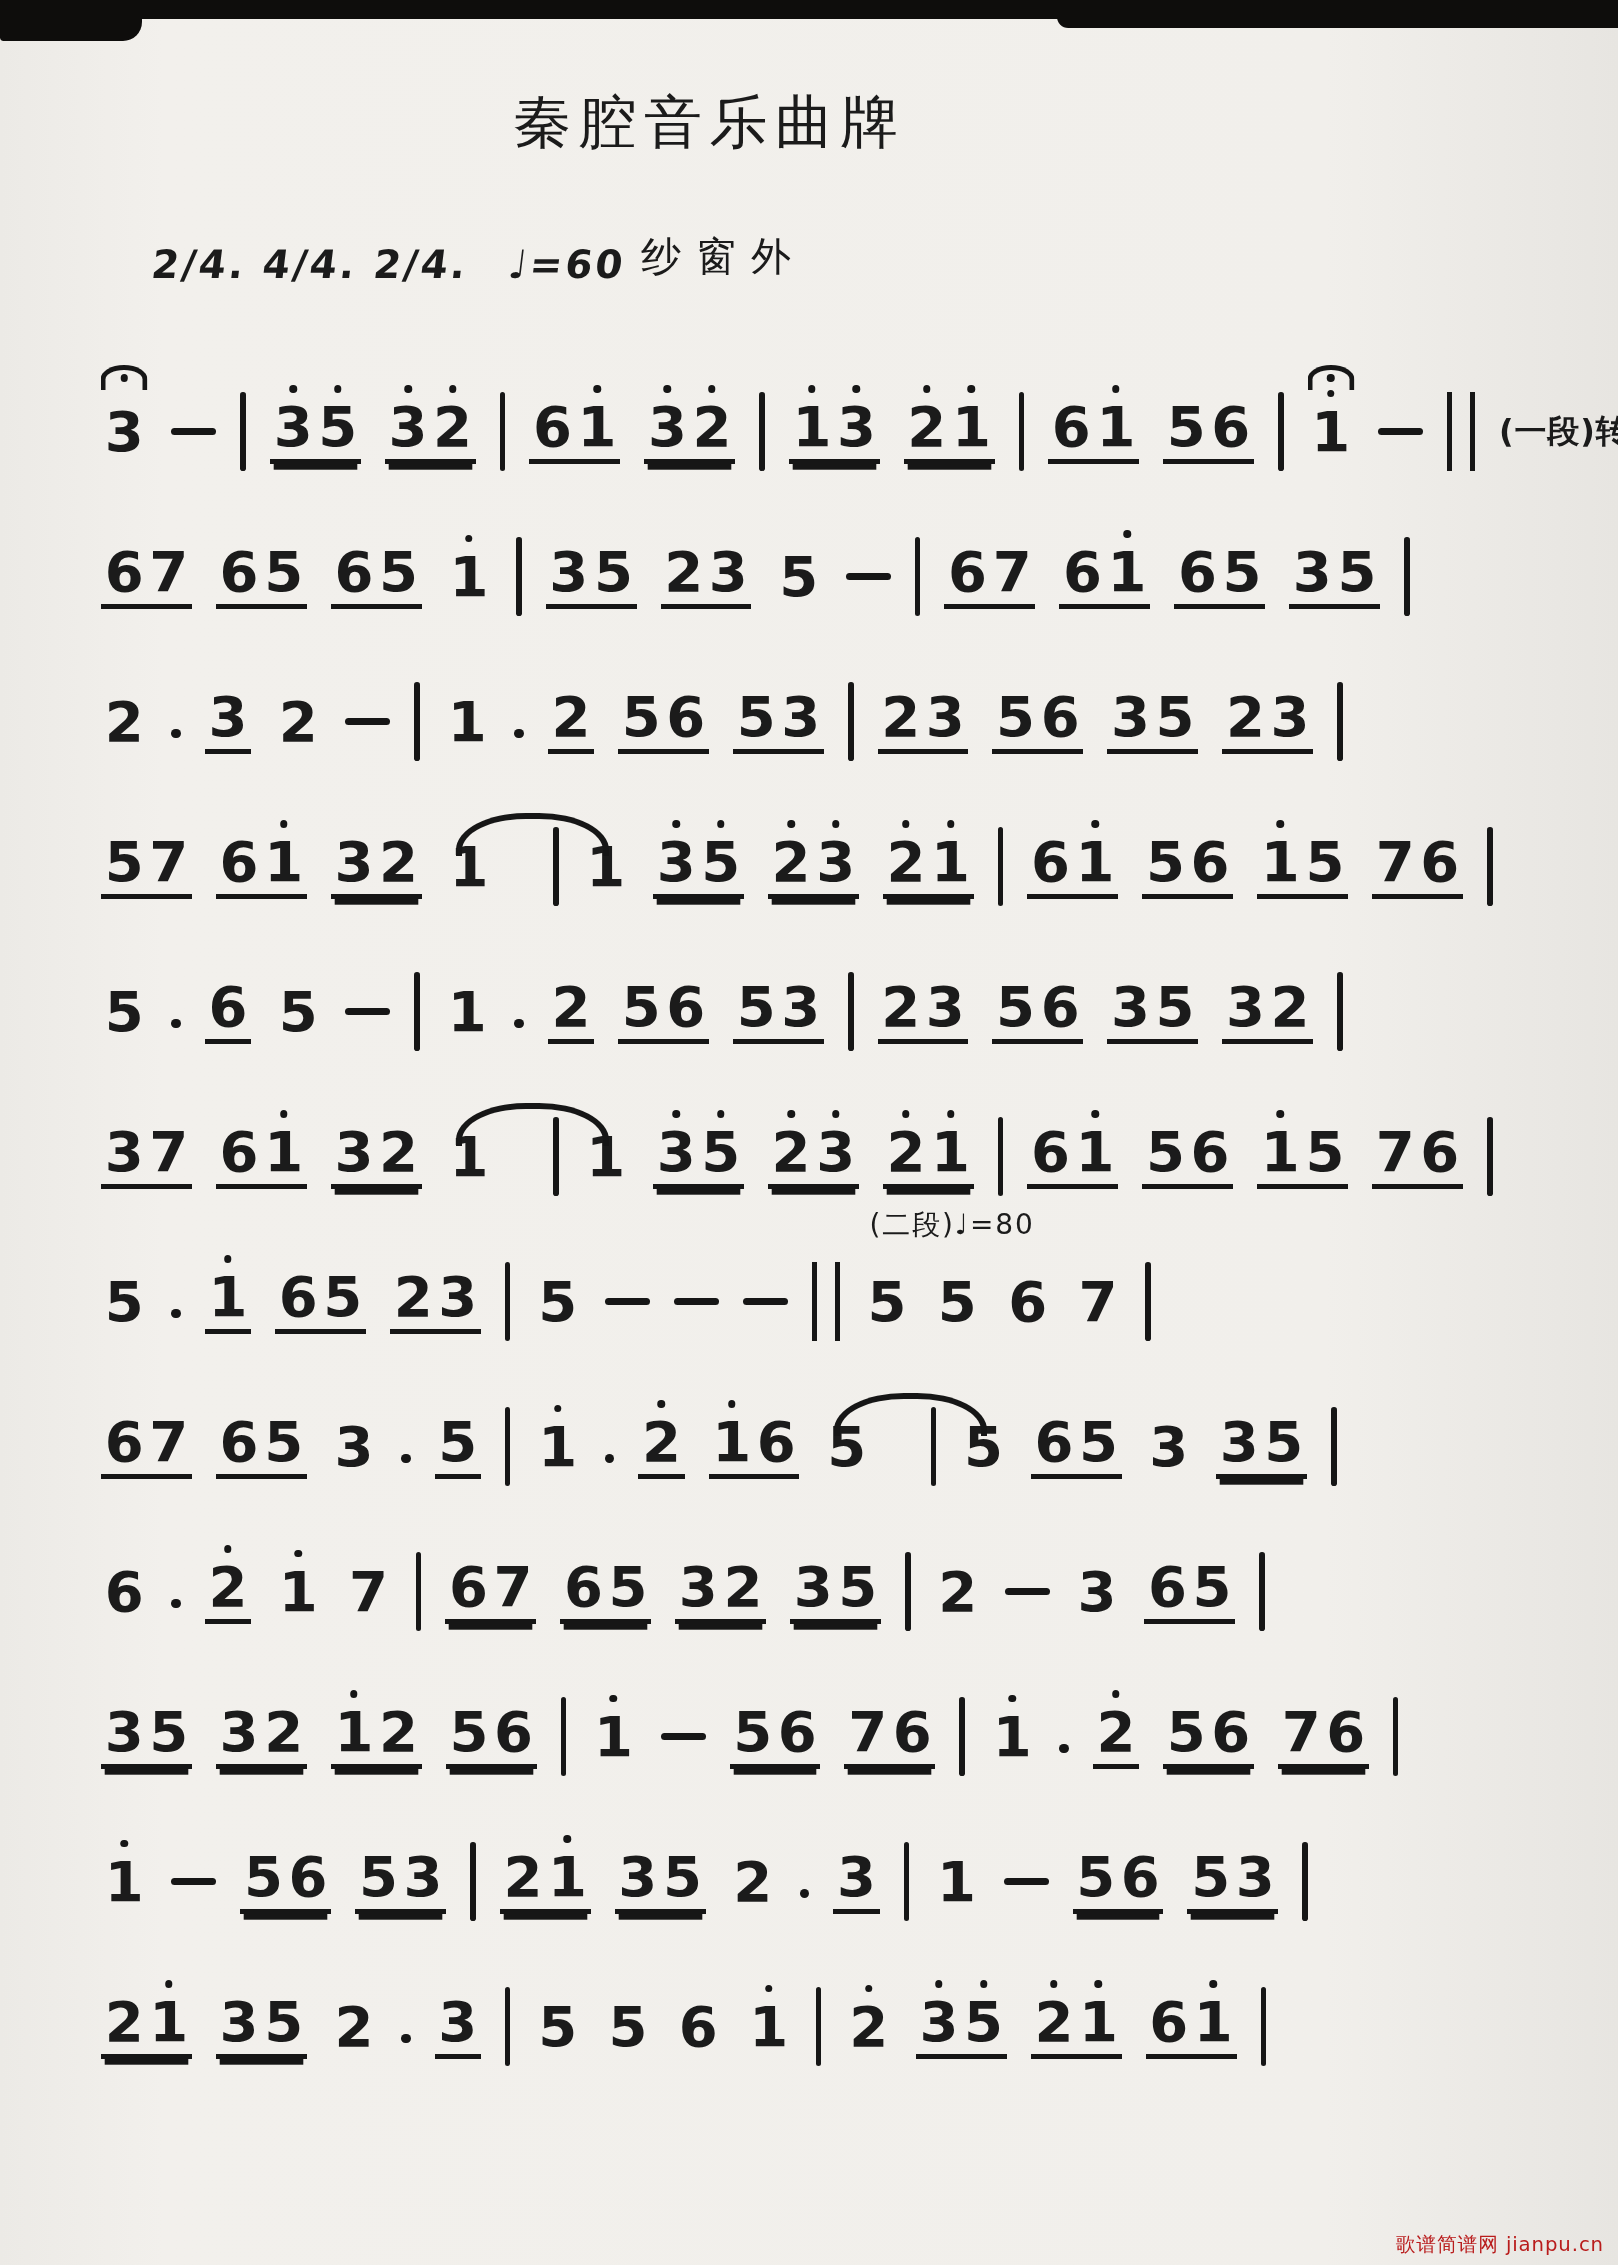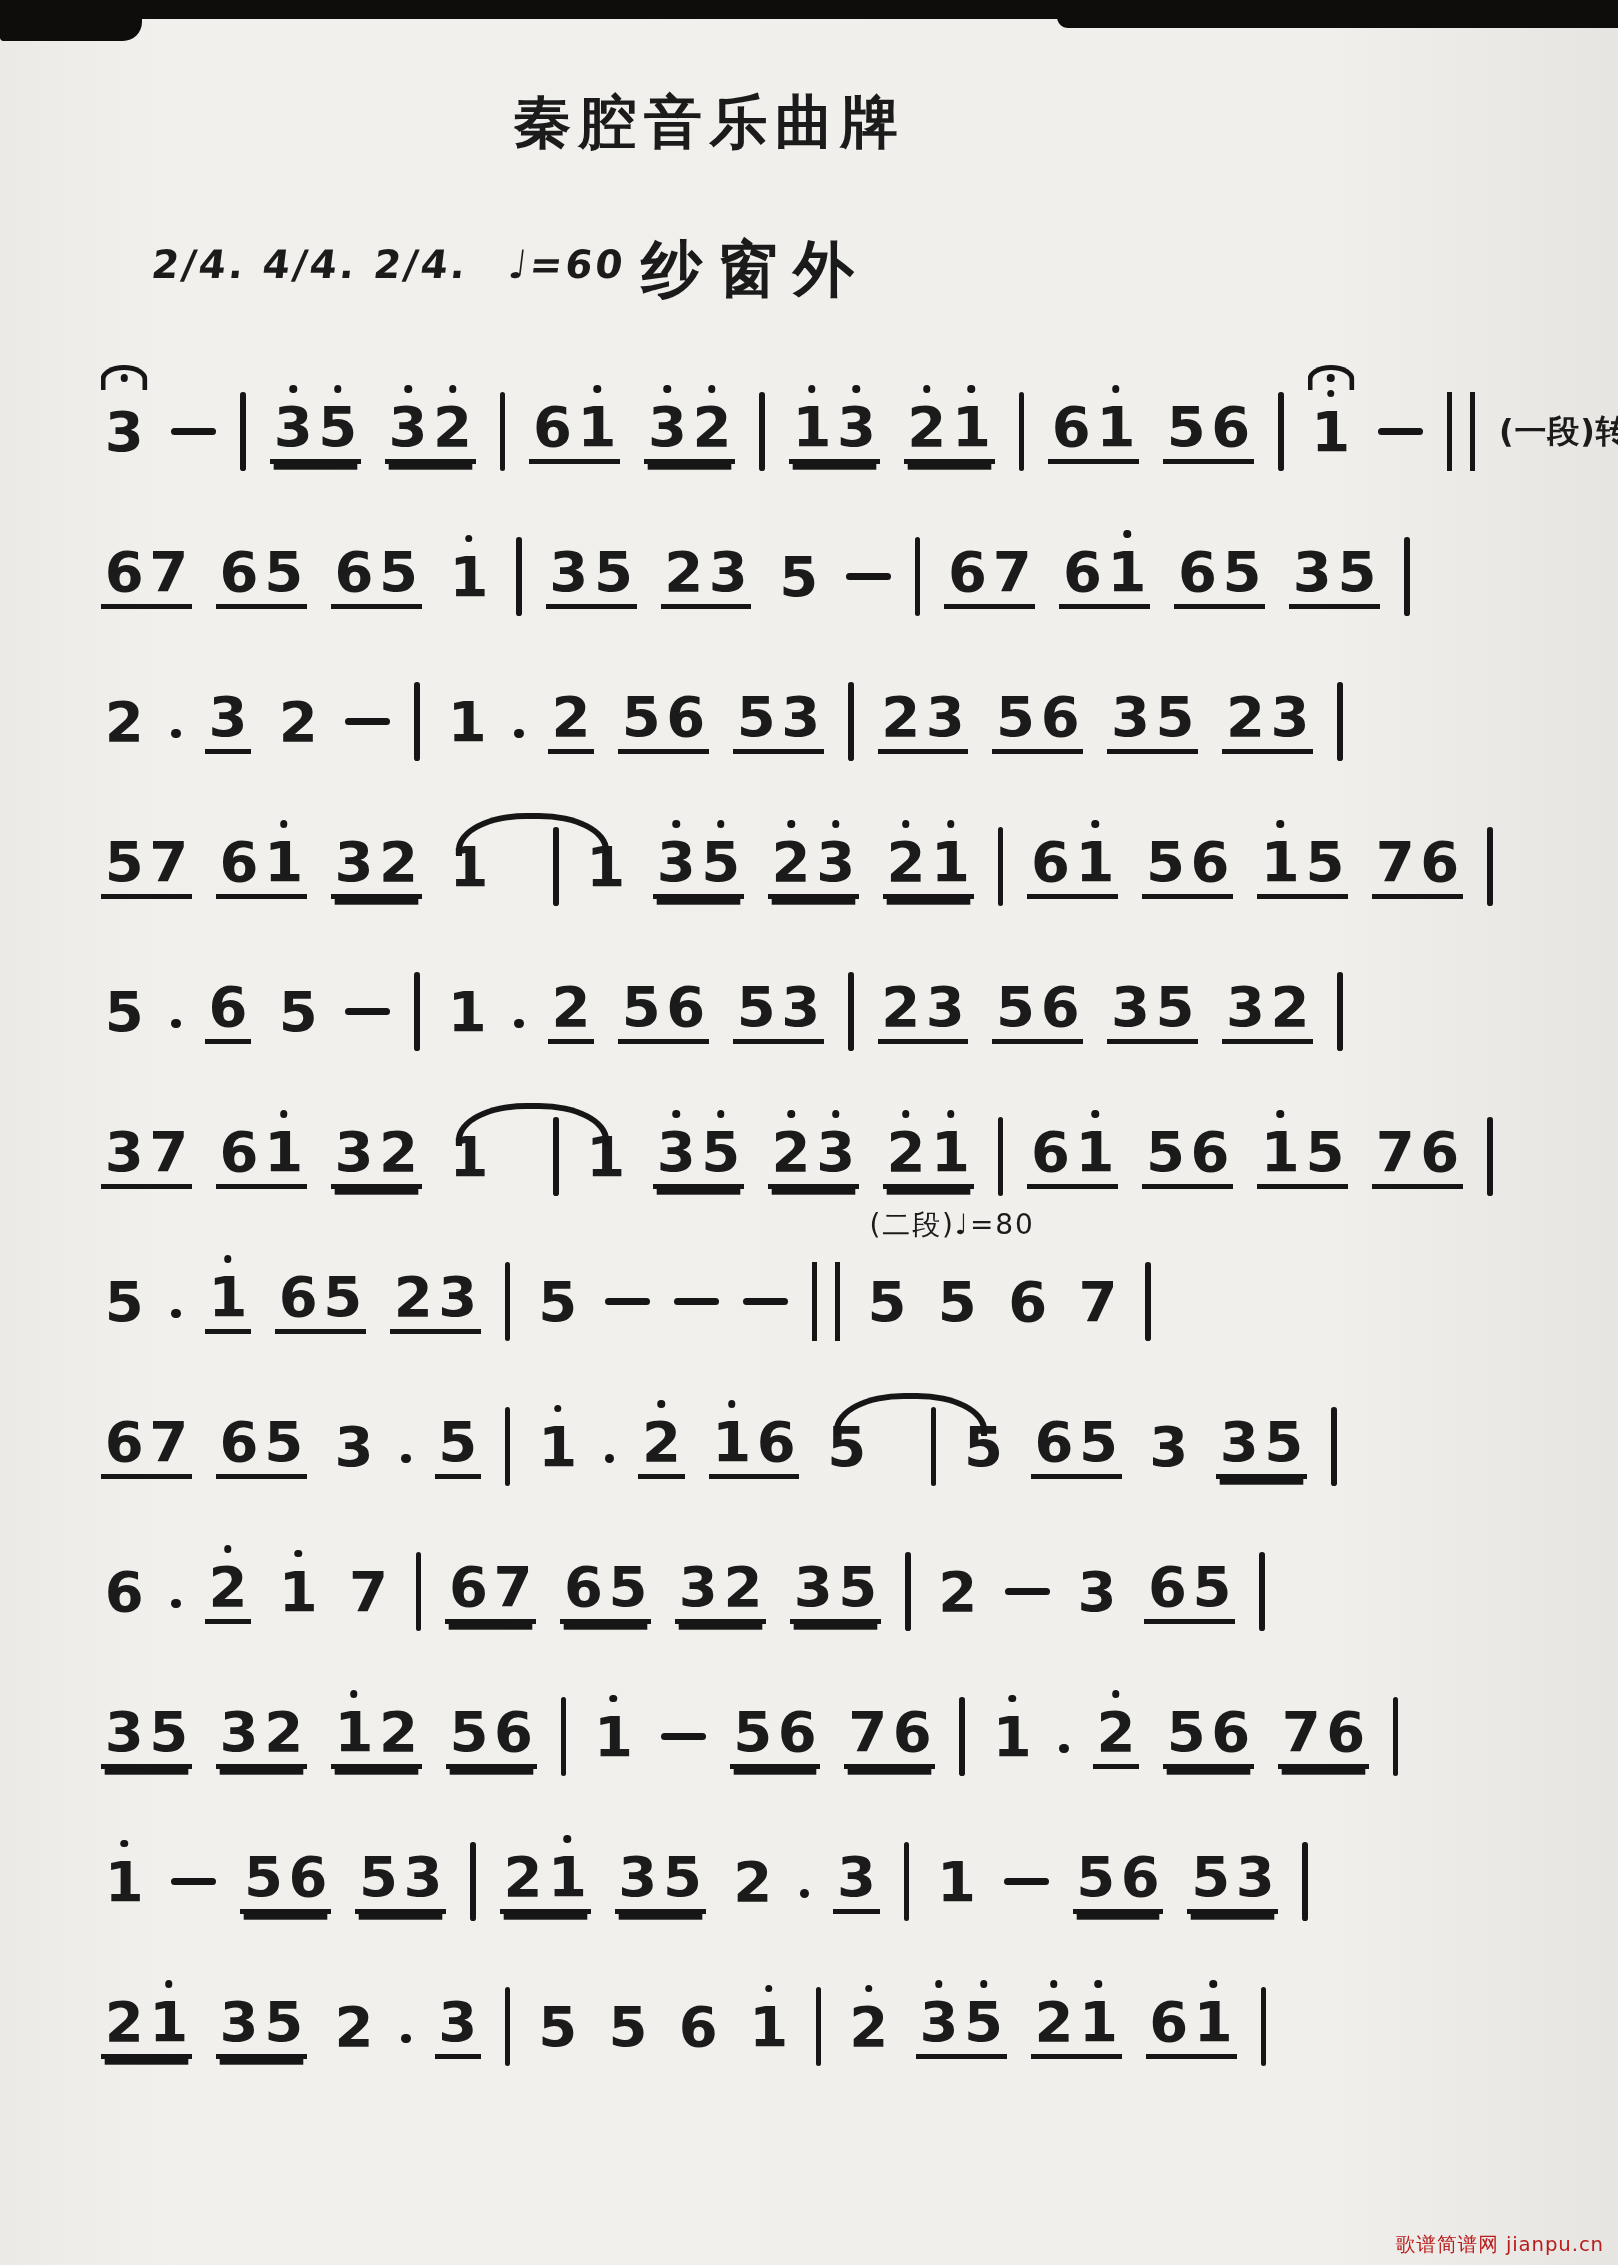--- a/index.html
+++ b/index.html
@@ -5,22 +5,22 @@
   html,body{margin:0;padding:0}
   body{
     width:1619px;height:2265px;position:relative;overflow:hidden;
     background:linear-gradient(90deg,#eceae6,#f2f0ec 10%,#f1efeb 82%,#e7e5e1);
     font-family:"DejaVu Sans",sans-serif;color:#1b1b1b;
   }
   .strip-top{position:absolute;top:0;left:0;width:100%;height:19px;background:#0e0d0c}
   .blob-tl{position:absolute;top:0;left:0;width:142px;height:41px;background:#0e0d0c;border-radius:0 0 19px 3.7px}
   .strip-tr{position:absolute;top:0;right:0;width:562px;height:28px;background:#0e0d0c;border-radius:0 0 0 11.2px}
 
-  .title{position:absolute;top:84px;left:513px;font-size:58px;font-weight:bold;letter-spacing:7.5px;white-space:nowrap}
-  .subtitle{position:absolute;top:229px;left:641px;font-size:61px;font-weight:bold;letter-spacing:15px;white-space:nowrap}
+  .title{position:absolute;top:84px;left:513px;font-size:58px;font-weight:normal;letter-spacing:7.5px;white-space:nowrap}
+  .subtitle{position:absolute;top:229px;left:641px;font-size:40px;font-weight:normal;letter-spacing:15px;white-space:nowrap}
   .timesig{position:absolute;top:242px;left:152px;font-size:39px;font-weight:bold;letter-spacing:2.8px;transform:skewX(-7deg);white-space:nowrap}
   .timesig .tempo{margin-left:24px}
 
   .score{position:absolute;left:101px;top:379px;right:37px}
   .line{display:flex;align-items:center;height:105px;margin-bottom:40px;position:relative}
   .line>*{margin-right:24px;flex:none}
 
   .note{display:flex;align-items:flex-end;font-size:56px;font-weight:bold;line-height:1;position:relative;padding:0 0.9px}
   .note.u1{border-bottom:5.6px solid #161616;padding-bottom:3.7px}
   .note.u2{border-bottom:5.6px solid #161616;padding-bottom:3.7px;box-shadow:0 9.4px 0 -3.7px #161616}

